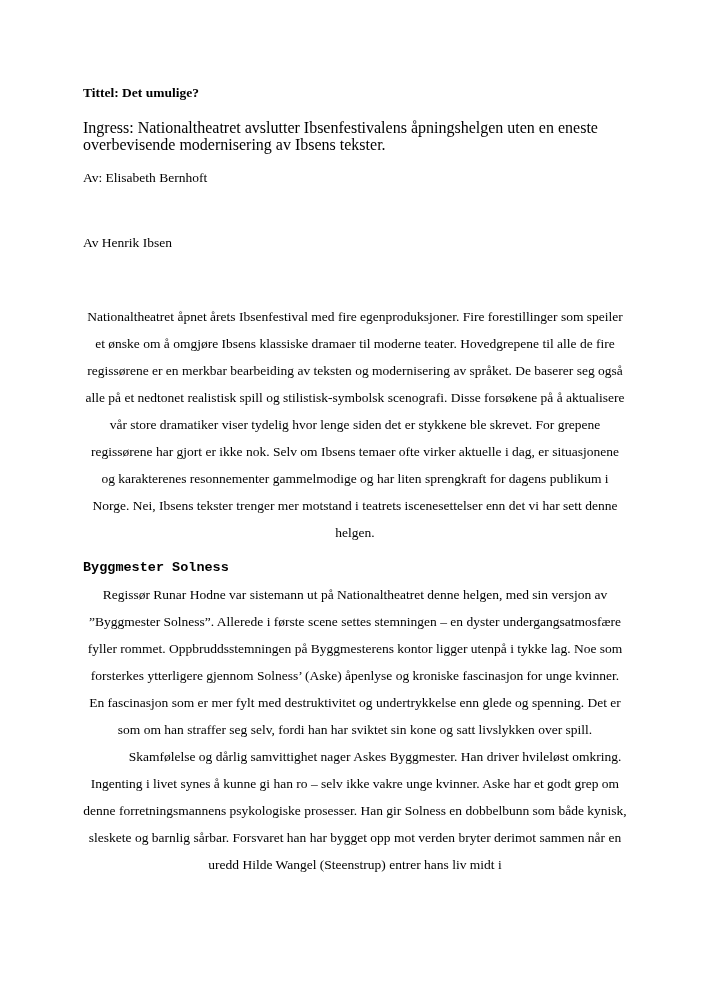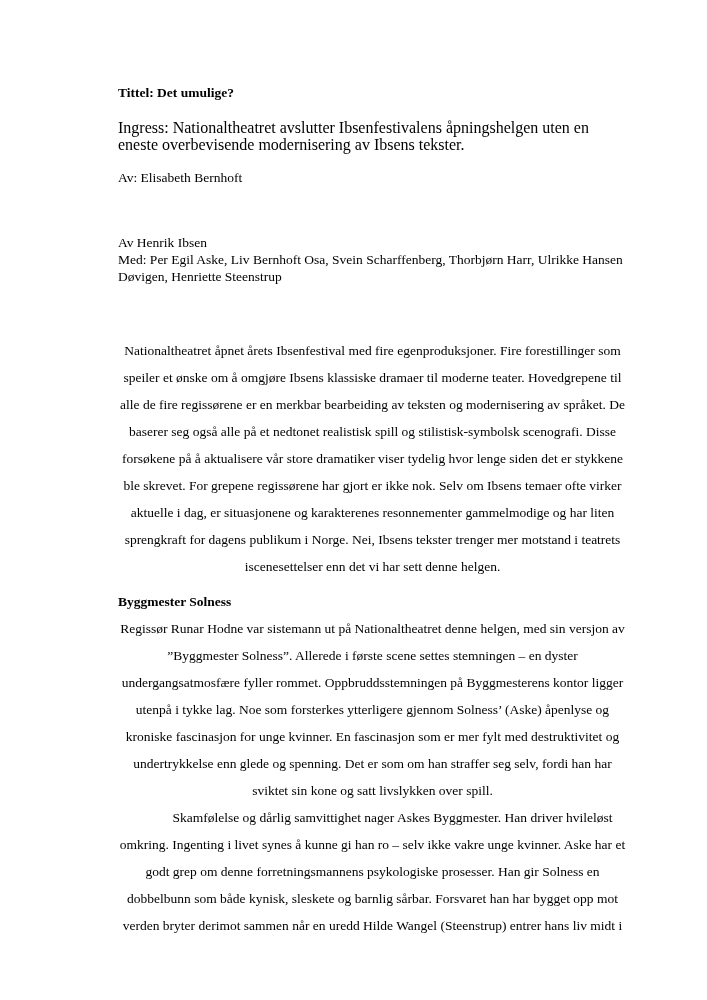--- a/index.html
+++ b/index.html
@@ -7,21 +7,21 @@
     padding: 0;
     background: #ffffff;
   }
   .page {
     position: relative;
     width: 707px;
     height: 1000px;
     margin: 0;
     background: #ffffff;
     box-sizing: border-box;
-    padding: 84px 80px 0 118px;
+    padding: 84px 80px 0 83px;
     font-family: "Liberation Serif", "DejaVu Serif", serif;
     color: #000000;
     overflow: hidden;
   }
   .doc-title {
     font-size: 13.5px;
     font-weight: bold;
     line-height: 17px;
     margin: 0 0 18px 0;
   }
@@ -51,39 +51,39 @@
     text-align: center;
   }
   .intro-paragraph {
     margin: 0 0 8px 0;
   }
   .section-heading {
     font-size: 13.5px;
     font-weight: bold;
     line-height: 27px;
     margin: 0;
+    font-family: Liberation Mono, monospace;
   }
   .indented {
     text-indent: 40px;
   }
 </style>
 </head>
 <body>
 
 <div class="page">
 
   <p class="doc-title">Tittel: Det umulige?</p>
 
   <p class="doc-ingress">Ingress: Nationaltheatret avslutter Ibsenfestivalens åpningshelgen uten en eneste overbevisende modernisering av Ibsens tekster.</p>
 
   <p class="doc-byline">Av: Elisabeth Bernhoft</p>
 
   <div class="production-block">
     <div>Av Henrik Ibsen</div>
-    <div>Med: Per Egil Aske, Liv Bernhoft Osa, Svein Scharffenberg, Thorbjørn Harr, Ulrikke Hansen Døvigen, Henriette Steenstrup</div>
   </div>
 
   <p class="body-paragraph intro-paragraph">Nationaltheatret åpnet årets Ibsenfestival med fire egenproduksjoner. Fire forestillinger som speiler et ønske om å omgjøre Ibsens klassiske dramaer til moderne teater. Hovedgrepene til alle de fire regissørene er en merkbar bearbeiding av teksten og modernisering av språket. De baserer seg også alle på et nedtonet realistisk spill og stilistisk-symbolsk scenografi. Disse forsøkene på å aktualisere vår store dramatiker viser tydelig hvor lenge siden det er stykkene ble skrevet. For grepene regissørene har gjort er ikke nok. Selv om Ibsens temaer ofte virker aktuelle i dag, er situasjonene og karakterenes resonnementer gammelmodige og har liten sprengkraft for dagens publikum i Norge. Nei, Ibsens tekster trenger mer motstand i teatrets iscenesettelser enn det vi har sett denne helgen.</p>
 
   <h2 class="section-heading">Byggmester Solness</h2>
 
   <p class="body-paragraph">Regissør Runar Hodne var sistemann ut på Nationaltheatret denne helgen, med sin versjon av ”Byggmester Solness”. Allerede i første scene settes stemningen – en dyster undergangsatmosfære fyller rommet. Oppbruddsstemningen på Byggmesterens kontor ligger utenpå i tykke lag. Noe som forsterkes ytterligere gjennom Solness’ (Aske) åpenlyse og kroniske fascinasjon for unge kvinner. En fascinasjon som er mer fylt med destruktivitet og undertrykkelse enn glede og spenning. Det er som om han straffer seg selv, fordi han har sviktet sin kone og satt livslykken over spill.</p>
 
   <p class="body-paragraph indented">Skamfølelse og dårlig samvittighet nager Askes Byggmester. Han driver hvileløst omkring. Ingenting i livet synes å kunne gi han ro – selv ikke vakre unge kvinner. Aske har et godt grep om denne forretningsmannens psykologiske prosesser. Han gir Solness en dobbelbunn som både kynisk, sleskete og barnlig sårbar. Forsvaret han har bygget opp mot verden bryter derimot sammen når en uredd Hilde Wangel (Steenstrup) entrer hans liv midt i</p>
 

